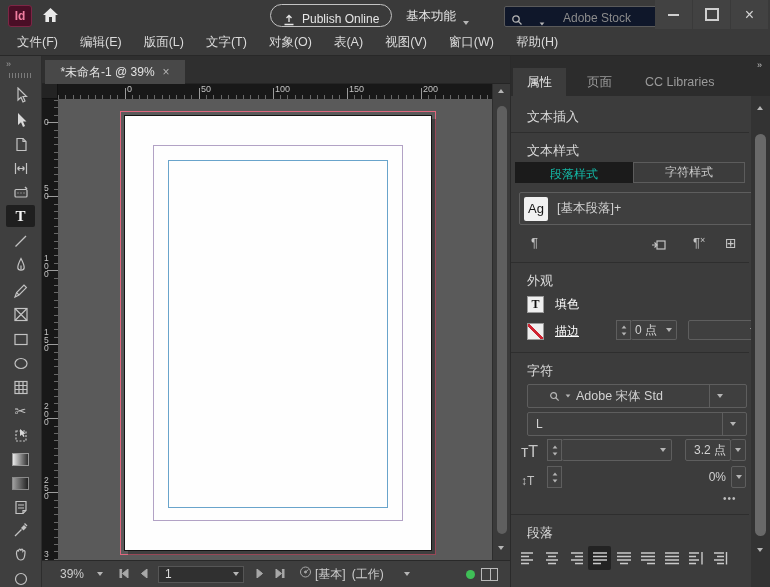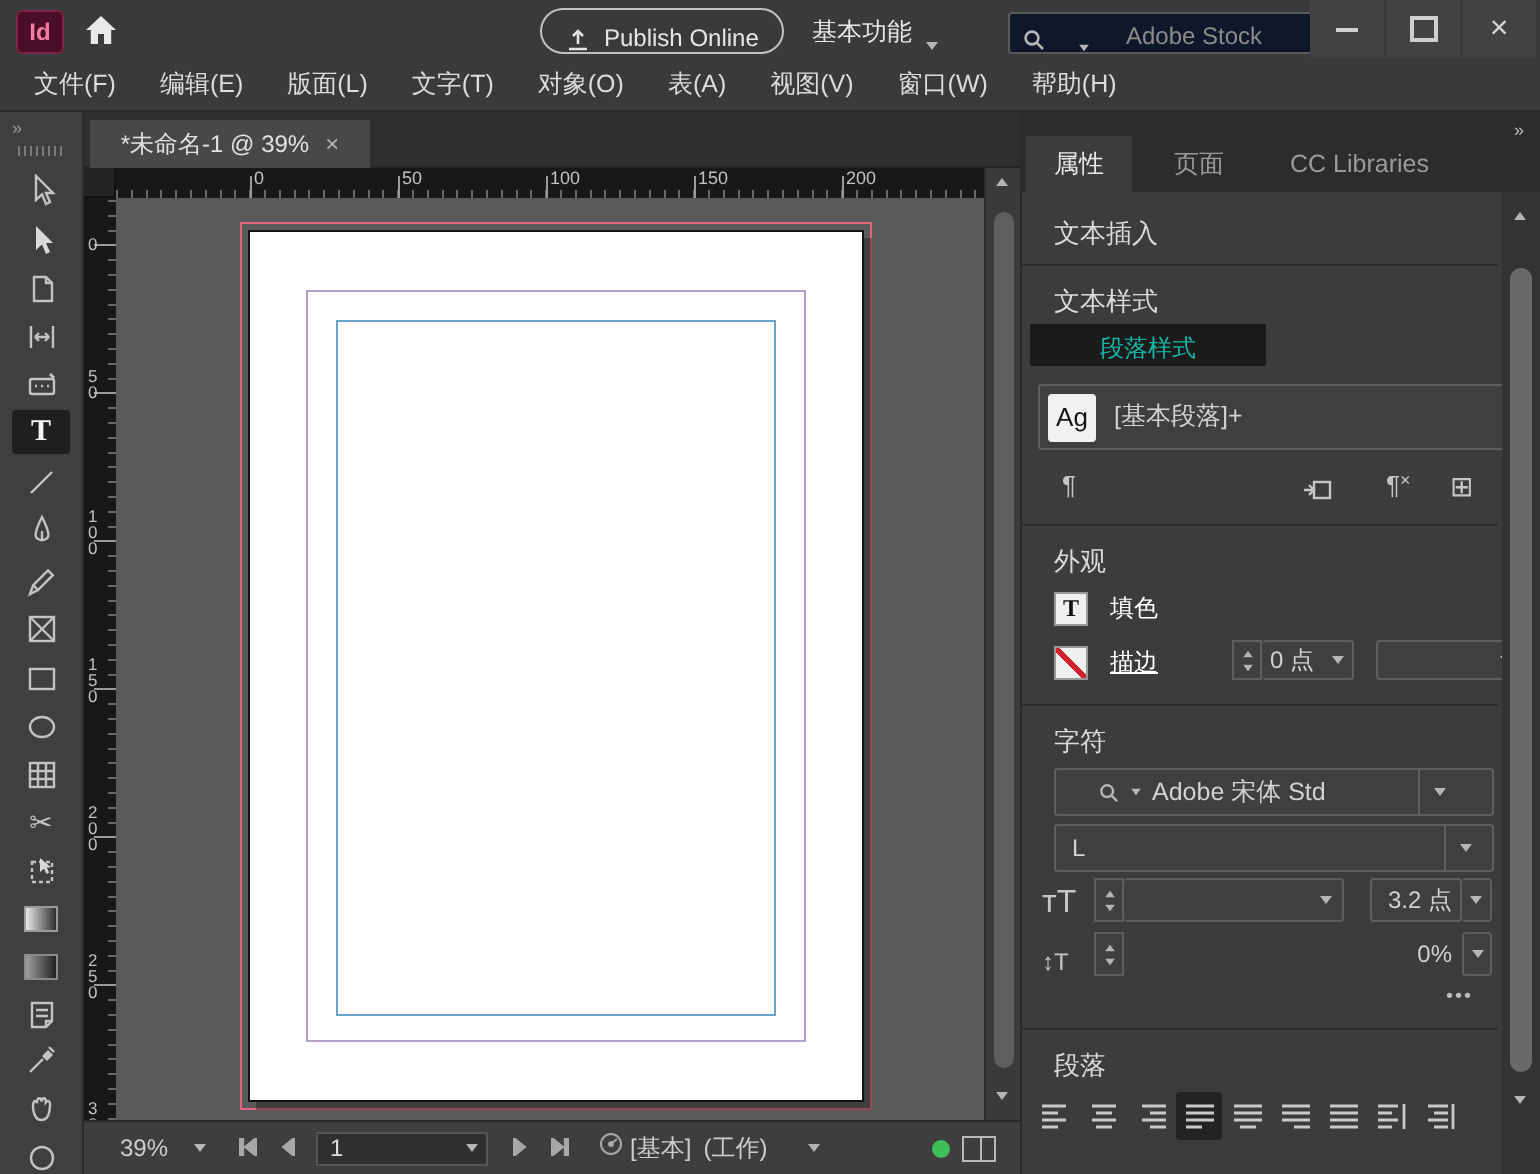--- a/index.html
+++ b/index.html
@@ -351,20 +351,23 @@
       <span id="pcollapse">»</span>
     </div>
 
     <div class="sect" style="top:52px">文本插入</div>
     <div class="pdiv" style="top:76px"></div>
 
     <div class="sect" style="top:86px">文本样式</div>
     <div class="seg on" style="left:4px;top:106px;width:118px">
         <span>段落样式</span>
       </div>
+    <div class="seg off" style="left:122px;top:106px;width:112px">
+        <span>字符样式</span>
+      </div>
 
     <div class="fld abs" style="left:8px;top:136px;width:274px;height:33px;padding:0 4px">
       <span class="agbox">Ag</span>
       <span style="margin-left:9px;font-size:12.5px">[基本段落]+</span>
       <span style="margin-left:auto;border-left:1px solid #5e5e5e;align-self:stretch;display:flex;align-items:center;padding-left:8px;padding-right:4px">
           <span class="cv"></span>
         </span>
     </div>
 
     <div class="abs" style="left:0;top:179px;width:238px;height:20px">

